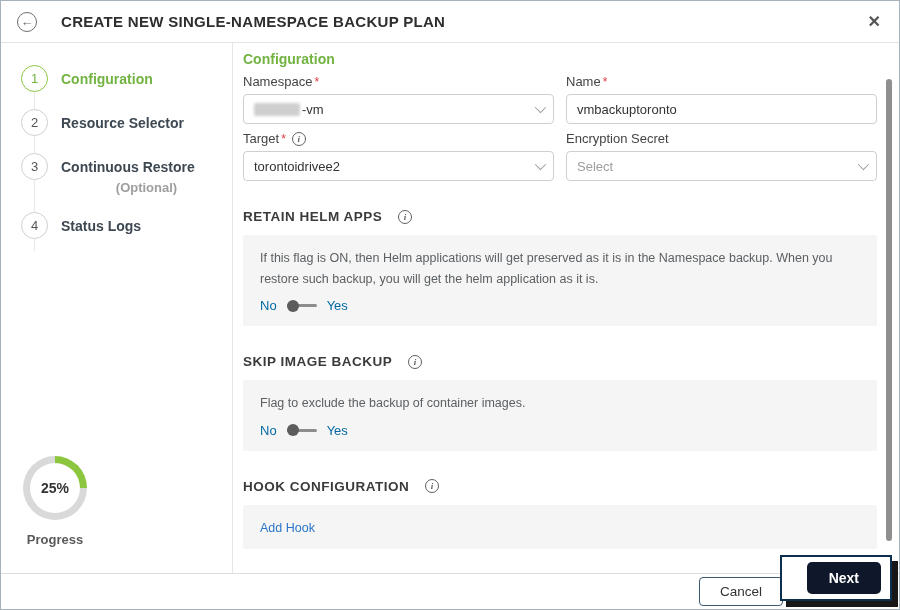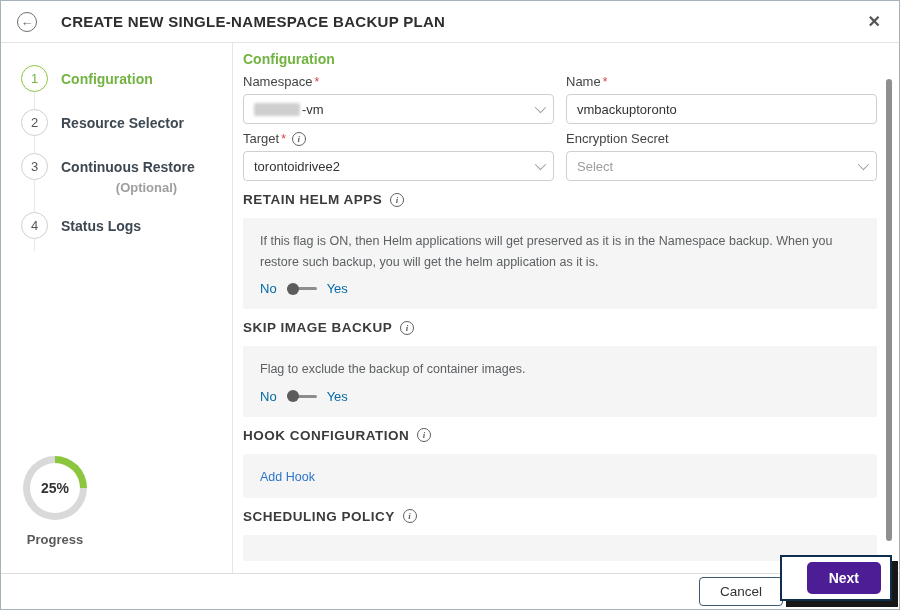--- a/index.html
+++ b/index.html
@@ -42,42 +42,42 @@
   .req { color:#e0393e; font-size:12px; margin-left:1px; }
   .select-box, .text-input { height:30px; width:100%; border:1px solid #cfcfcf; border-radius:4px; background:#fff; display:flex; align-items:center; padding:0 10px; font-size:13px; color:#333; cursor:pointer; }
   .text-input { font-family:"Liberation Sans",sans-serif; outline:none; cursor:text; }
   .select-box .chev { margin-left:auto; }
   .chev { width:8px; height:8px; border-right:1.6px solid #9e9e9e; border-bottom:1.6px solid #9e9e9e; transform:rotate(45deg) translateY(-2px); flex:0 0 8px; }
   .placeholder { color:#9e9e9e; }
   .redacted { display:inline-block; width:46px; height:13px; background:#cfcfcf; border-radius:2px; filter:blur(1.6px); margin-right:2px; }
 
   .info-icon { width:14px; height:14px; flex:0 0 14px; border:1.2px solid #5f5f5f; border-radius:50%; display:inline-flex; align-items:center; justify-content:center; font-size:9px; color:#5f5f5f; font-family:"Liberation Serif",serif; font-style:italic; font-weight:bold; cursor:pointer; }
 
-  .section-title { margin-top:11px; font-size:13.5px; font-weight:bold; color:#3b3b3b; letter-spacing:.5px; display:flex; align-items:center; gap:8px; }
+  .section-title { margin-top:28px; font-size:13.5px; font-weight:bold; color:#3b3b3b; letter-spacing:.5px; display:flex; align-items:center; gap:16px; }
   .panel { margin-top:11px; background:#f5f5f5; border-radius:2px; padding:13px 17px; }
   .panel p { font-size:12.5px; color:#5c6063; line-height:1.65; }
 
   .toggle-row { display:flex; align-items:center; gap:10px; margin-top:9px; font-size:13px; color:#0369a1; }
   .slider { position:relative; width:30px; height:12px; display:flex; align-items:center; cursor:pointer; }
   .slider .track { width:100%; height:3px; background:#8d8d8d; border-radius:2px; }
   .slider .knob { position:absolute; left:0; top:0; width:12px; height:12px; border-radius:50%; background:#5c5c5c; }
 
   .link { font-size:12.5px; color:#2a75c9; cursor:pointer; }
 
   .sched-text { font-size:12.5px; color:#5c6063; line-height:1.65; }
 
   
   .scroll-thumb { position:absolute; right:7px; top:78px; width:6px; height:462px; background:#8f8f8f; border-radius:3px; cursor:pointer; z-index:3; }
 
   
   .footer { flex:0 0 36px; border-top:1px solid #dedede; display:flex; align-items:center; justify-content:flex-end; padding-right:116px; background:#fff; }
   .cancel-btn { height:29px; padding:0 20px; background:#fff; border:1px solid #3d5a73; border-radius:4px; font-size:13.5px; color:#333; cursor:pointer; font-family:"Liberation Sans",sans-serif; }
 
   .next-annotation { position:absolute; right:7px; bottom:8px; background:#fff; border:2px solid #0e2e4e; padding:5px 9px; box-shadow:6px 6px 0 #171717; z-index:5; }
-  .next-btn { background:#4c1d95; color:#fff; border:none; border-radius:5px; padding:8px 22px; font-size:14px; font-weight:bold; cursor:pointer; font-family:"Liberation Sans",sans-serif;margin-left:16px; }
+  .next-btn { background:#0f172a; color:#fff; border:none; border-radius:5px; padding:8px 22px; font-size:14px; font-weight:bold; cursor:pointer; font-family:"Liberation Sans",sans-serif;margin-left:16px; }
 </style>
 </head>
 <body>
 
 <div class="dialog">
 
   <div class="header">
     <div class="back-btn">
       <span>←</span>
     </div>

